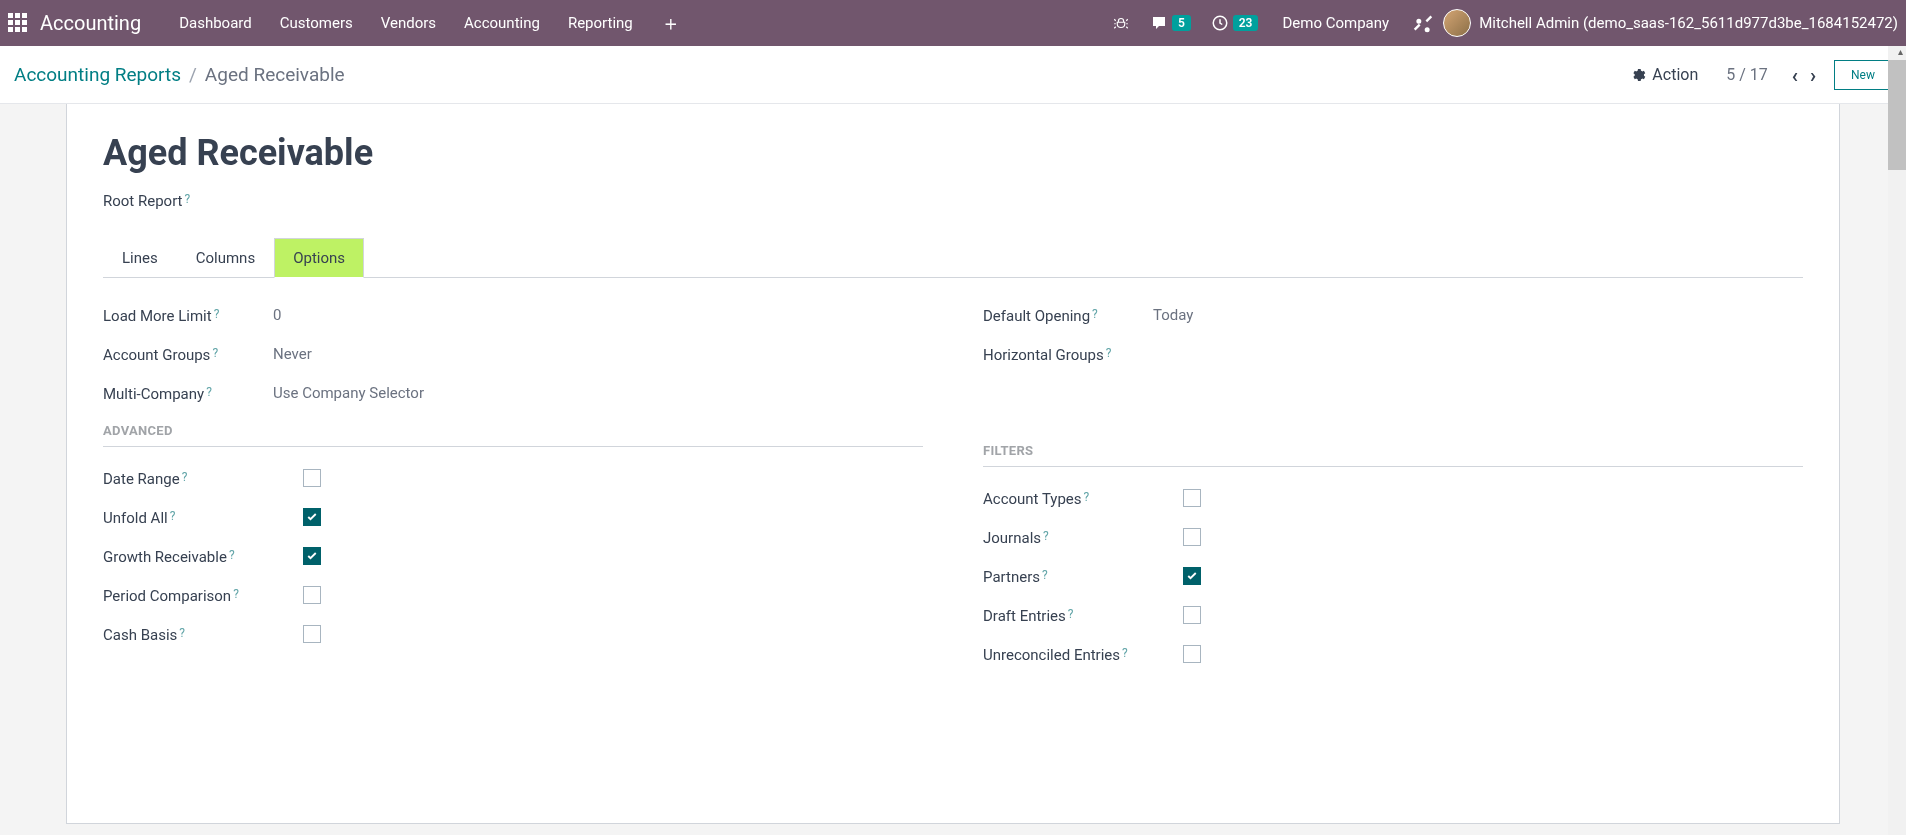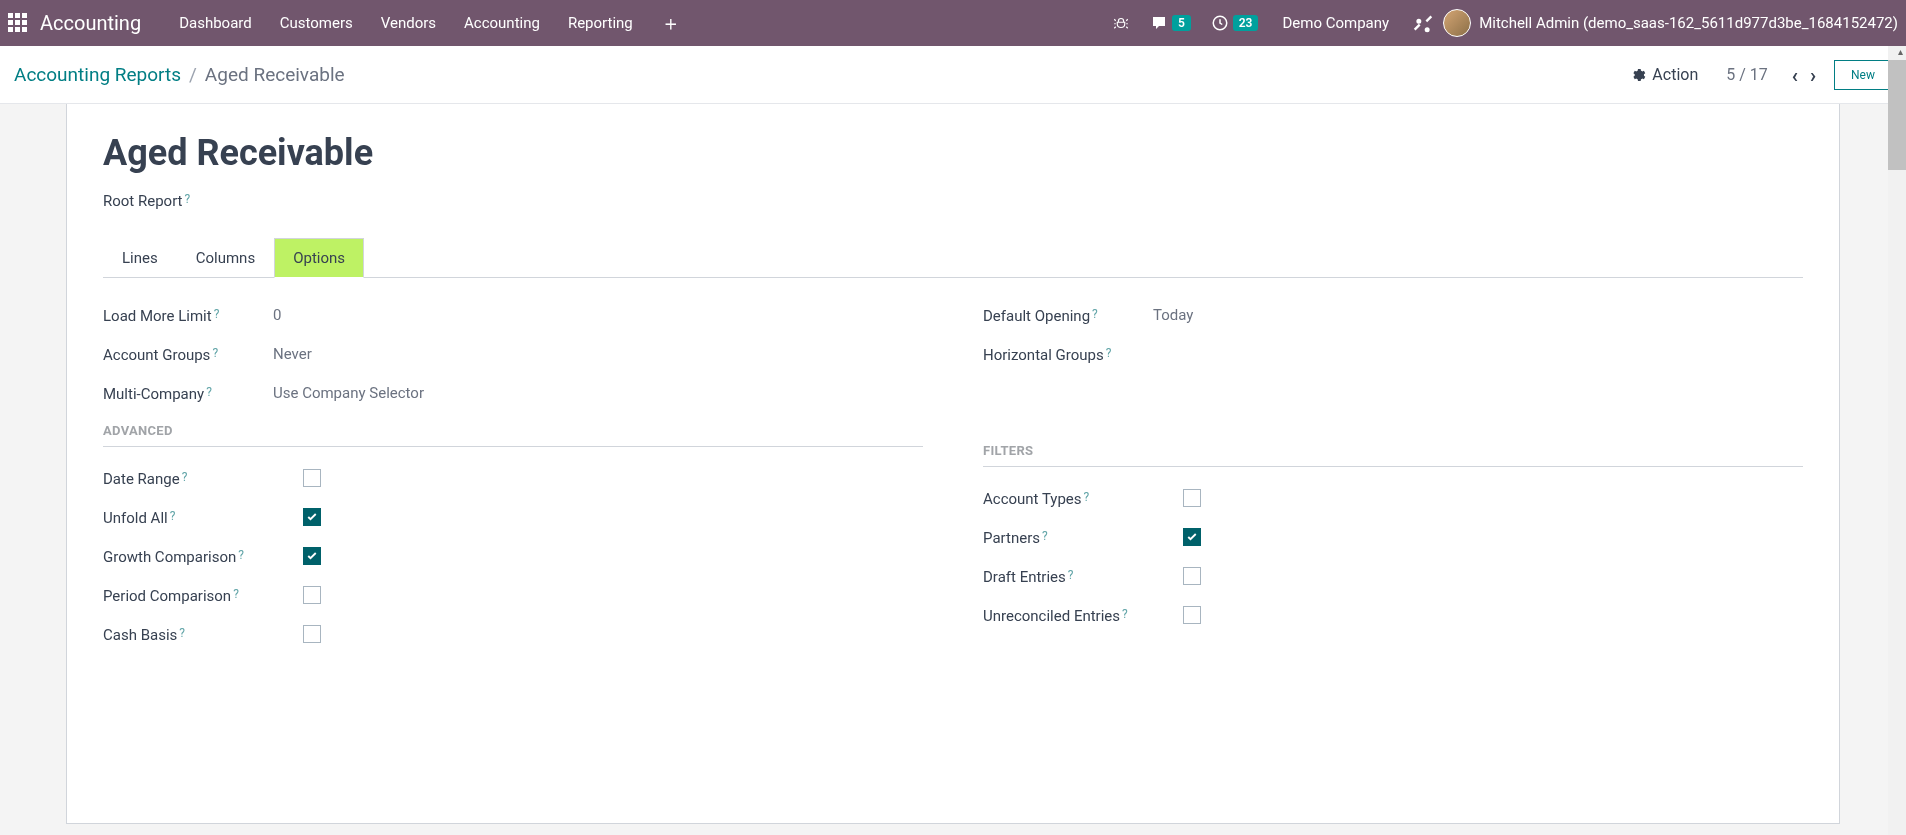--- a/index.html
+++ b/index.html
@@ -167,21 +167,21 @@
             </div>
             <div class="row">
               <div class="label" style="width: 200px;"><span>Unfold All</span><span class="help">?</span></div>
               <div class="cb checked">
                 <svg viewBox="0 0 16 16">
                   <path d="M3 8l3 3 7-7"></path>
                 </svg>
               </div>
             </div>
             <div class="row">
-              <div class="label" style="width: 200px;"><span>Growth Comparison</span><span class="help">?</span></div>
+              <div class="label" style="width: 200px;"><span>Growth Receivable</span><span class="help">?</span></div>
               <div class="cb checked">
                 <svg viewBox="0 0 16 16">
                   <path d="M3 8l3 3 7-7"></path>
                 </svg>
               </div>
             </div>
             <div class="row">
               <div class="label" style="width: 200px;"><span>Period Comparison</span><span class="help">?</span></div>
               <div class="cb"></div>
             </div>
@@ -200,20 +200,24 @@
         <div class="row">
           <div class="label"><span>Horizontal Groups</span><span class="help">?</span></div>
           <div class="value"></div>
         </div>
         <div style="height:41px"></div>
 
         <div class="section-title">FILTERS</div>
         <div id="filters-list">
             <div class="row">
               <div class="label" style="width: 200px;"><span>Account Types</span><span class="help">?</span></div>
+              <div class="cb"></div>
+            </div>
+            <div class="row">
+              <div class="label" style="width: 200px;"><span>Journals</span><span class="help">?</span></div>
               <div class="cb"></div>
             </div>
             <div class="row">
               <div class="label" style="width: 200px;"><span>Partners</span><span class="help">?</span></div>
               <div class="cb checked">
                 <svg viewBox="0 0 16 16">
                   <path d="M3 8l3 3 7-7"></path>
                 </svg>
               </div>
             </div>

